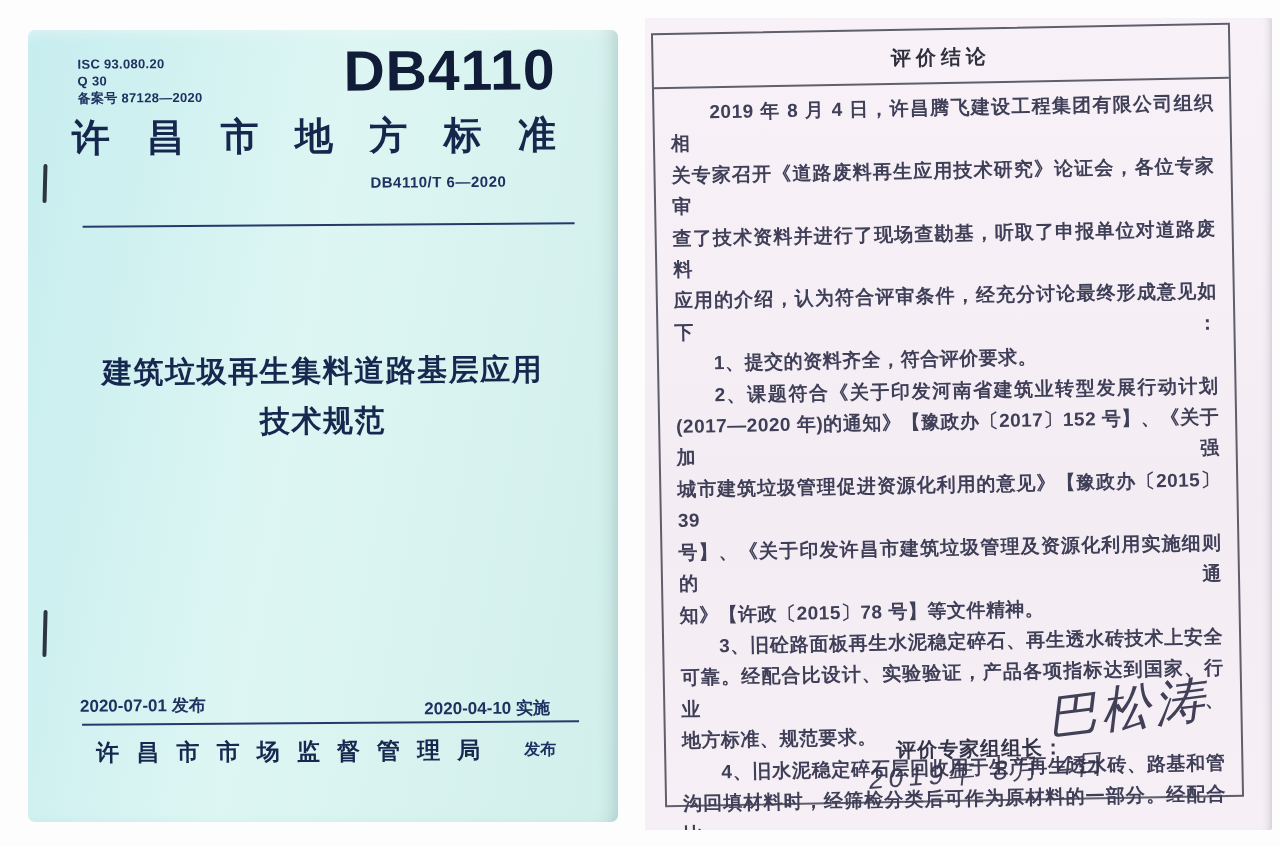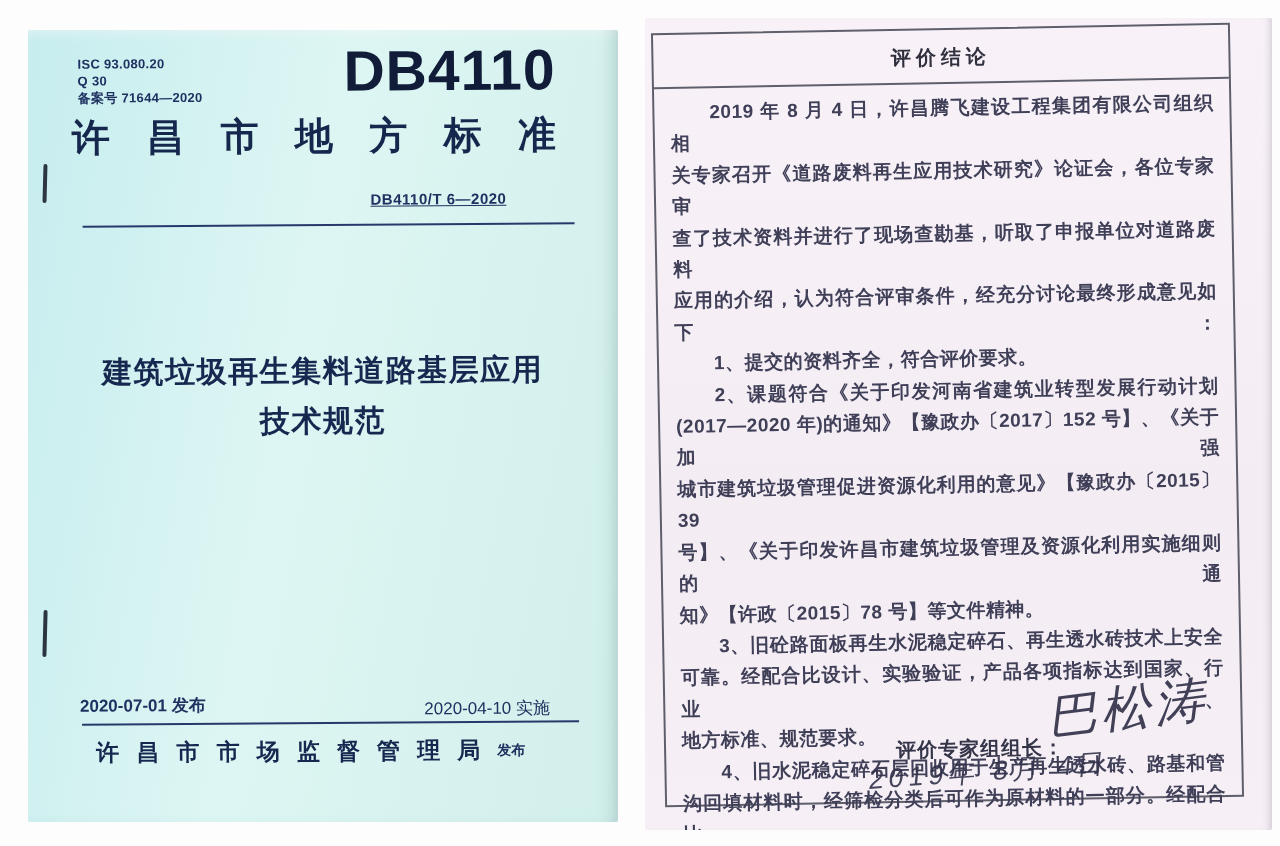--- a/index.html
+++ b/index.html
@@ -4,52 +4,52 @@
 <style>
   html,body{margin:0;padding:0;background:#ffffff;}
   *{box-sizing:border-box;}
   body{font-family:"Liberation Sans",sans-serif;}
   .canvas{position:relative;width:1280px;height:846px;background:#fdfdfd;overflow:hidden;}
 
   
   .left-page{
     position:absolute;left:28px;top:30px;width:590px;height:792px;
     background:linear-gradient(100deg,#c7edef 0%,#ddf6f3 45%,#d2efeb 100%);
-    border-radius:2px;
+    border-radius:7px;
     box-shadow:inset -14px 0 18px -12px rgba(110,150,150,.45), inset 0 10px 14px -10px rgba(255,255,255,.8);
     overflow:hidden;
   }
   .left-content{position:absolute;inset:0;transform:rotate(-0.4deg);color:#1e3160;}
   .meta-block{position:absolute;left:52px;top:24px;font-size:13px;font-weight:bold;line-height:17px;letter-spacing:.3px;}
   .db-code{
     position:absolute;right:60px;top:8px;font-size:57px;font-weight:800;
     color:#101c38;letter-spacing:1px;
   }
   .std-name{
     position:absolute;left:46px;top:82px;width:484px;
     font-size:38px;font-weight:bold;color:#16274e;
     text-align:justify;text-align-last:justify;line-height:48px;
   }
-  .doc-number{position:absolute;right:110px;top:161px;font-size:15px;font-weight:bold;letter-spacing:.5px;text-decoration:underline;}
+  .doc-number{position:absolute;right:110px;top:144px;font-size:15px;font-weight:bold;letter-spacing:.5px;}
   .rule{position:absolute;height:2px;background:#27396b;}
   .rule-top{left:56px;top:194px;width:492px;}
   .main-title{
     position:absolute;left:0;top:316px;width:100%;
     text-align:center;font-size:30px;font-weight:bold;color:#16284f;
     line-height:50px;letter-spacing:1.5px;
   }
   .issue-date{position:absolute;left:50px;top:663px;font-size:17px;font-weight:bold;}
-  .impl-date{position:absolute;right:70px;top:668px;font-size:17px;font-weight:normal;text-align:center;}
+  .impl-date{position:absolute;right:70px;top:668px;font-size:17px;font-weight:bold;text-align:center;}
   .rule-bottom{left:52px;top:692px;width:497px;}
   .issuer-row{position:absolute;left:66px;top:706px;white-space:nowrap;}
   .issuer{
     display:inline-block;width:384px;font-size:23px;font-weight:bold;color:#16284f;
     text-align:justify;text-align-last:justify;vertical-align:middle;
   }
-  .issuer-suffix{display:inline-block;margin-left:17px;font-size:14px;font-weight:bold;vertical-align:middle;}
+  .issuer-suffix{display:inline-block;margin-left:44px;font-size:16px;font-weight:bold;vertical-align:middle;}
   .binding-mark{position:absolute;left:15px;width:4px;background:#2c3542;border-radius:2px;transform:rotate(1.5deg);}
   .mark-1{top:134px;height:39px;}
   .mark-2{top:580px;height:47px;}
 
   
   .right-page{
     position:absolute;left:645px;top:18px;width:627px;height:812px;
     background:linear-gradient(180deg,#f8f2f8 0%,#f4ecf3 60%,#f6eff5 100%);
     border-radius:2px;
     box-shadow:inset -8px 0 10px -8px rgba(90,80,100,.35);
@@ -87,21 +87,21 @@
 </head>
 <body>
 
 <div class="canvas">
 
   <div class="left-page">
     <div class="left-content">
       <div class="meta-block">
         <div>ISC 93.080.20</div>
         <div>Q 30</div>
-        <div>备案号  71644—2020</div>
+        <div>备案号  87128—2020</div>
       </div>
       <div class="db-code">DB4110</div>
       <div class="std-name">许昌市地方标准</div>
       <div class="doc-number">DB4110/T 6—2020</div>
       <div class="rule rule-top"></div>
       <div class="main-title">
         <div>建筑垃圾再生集料道路基层应用</div>
         <div>技术规范</div>
       </div>
       <div class="issue-date">2020-07-01 发布</div>

